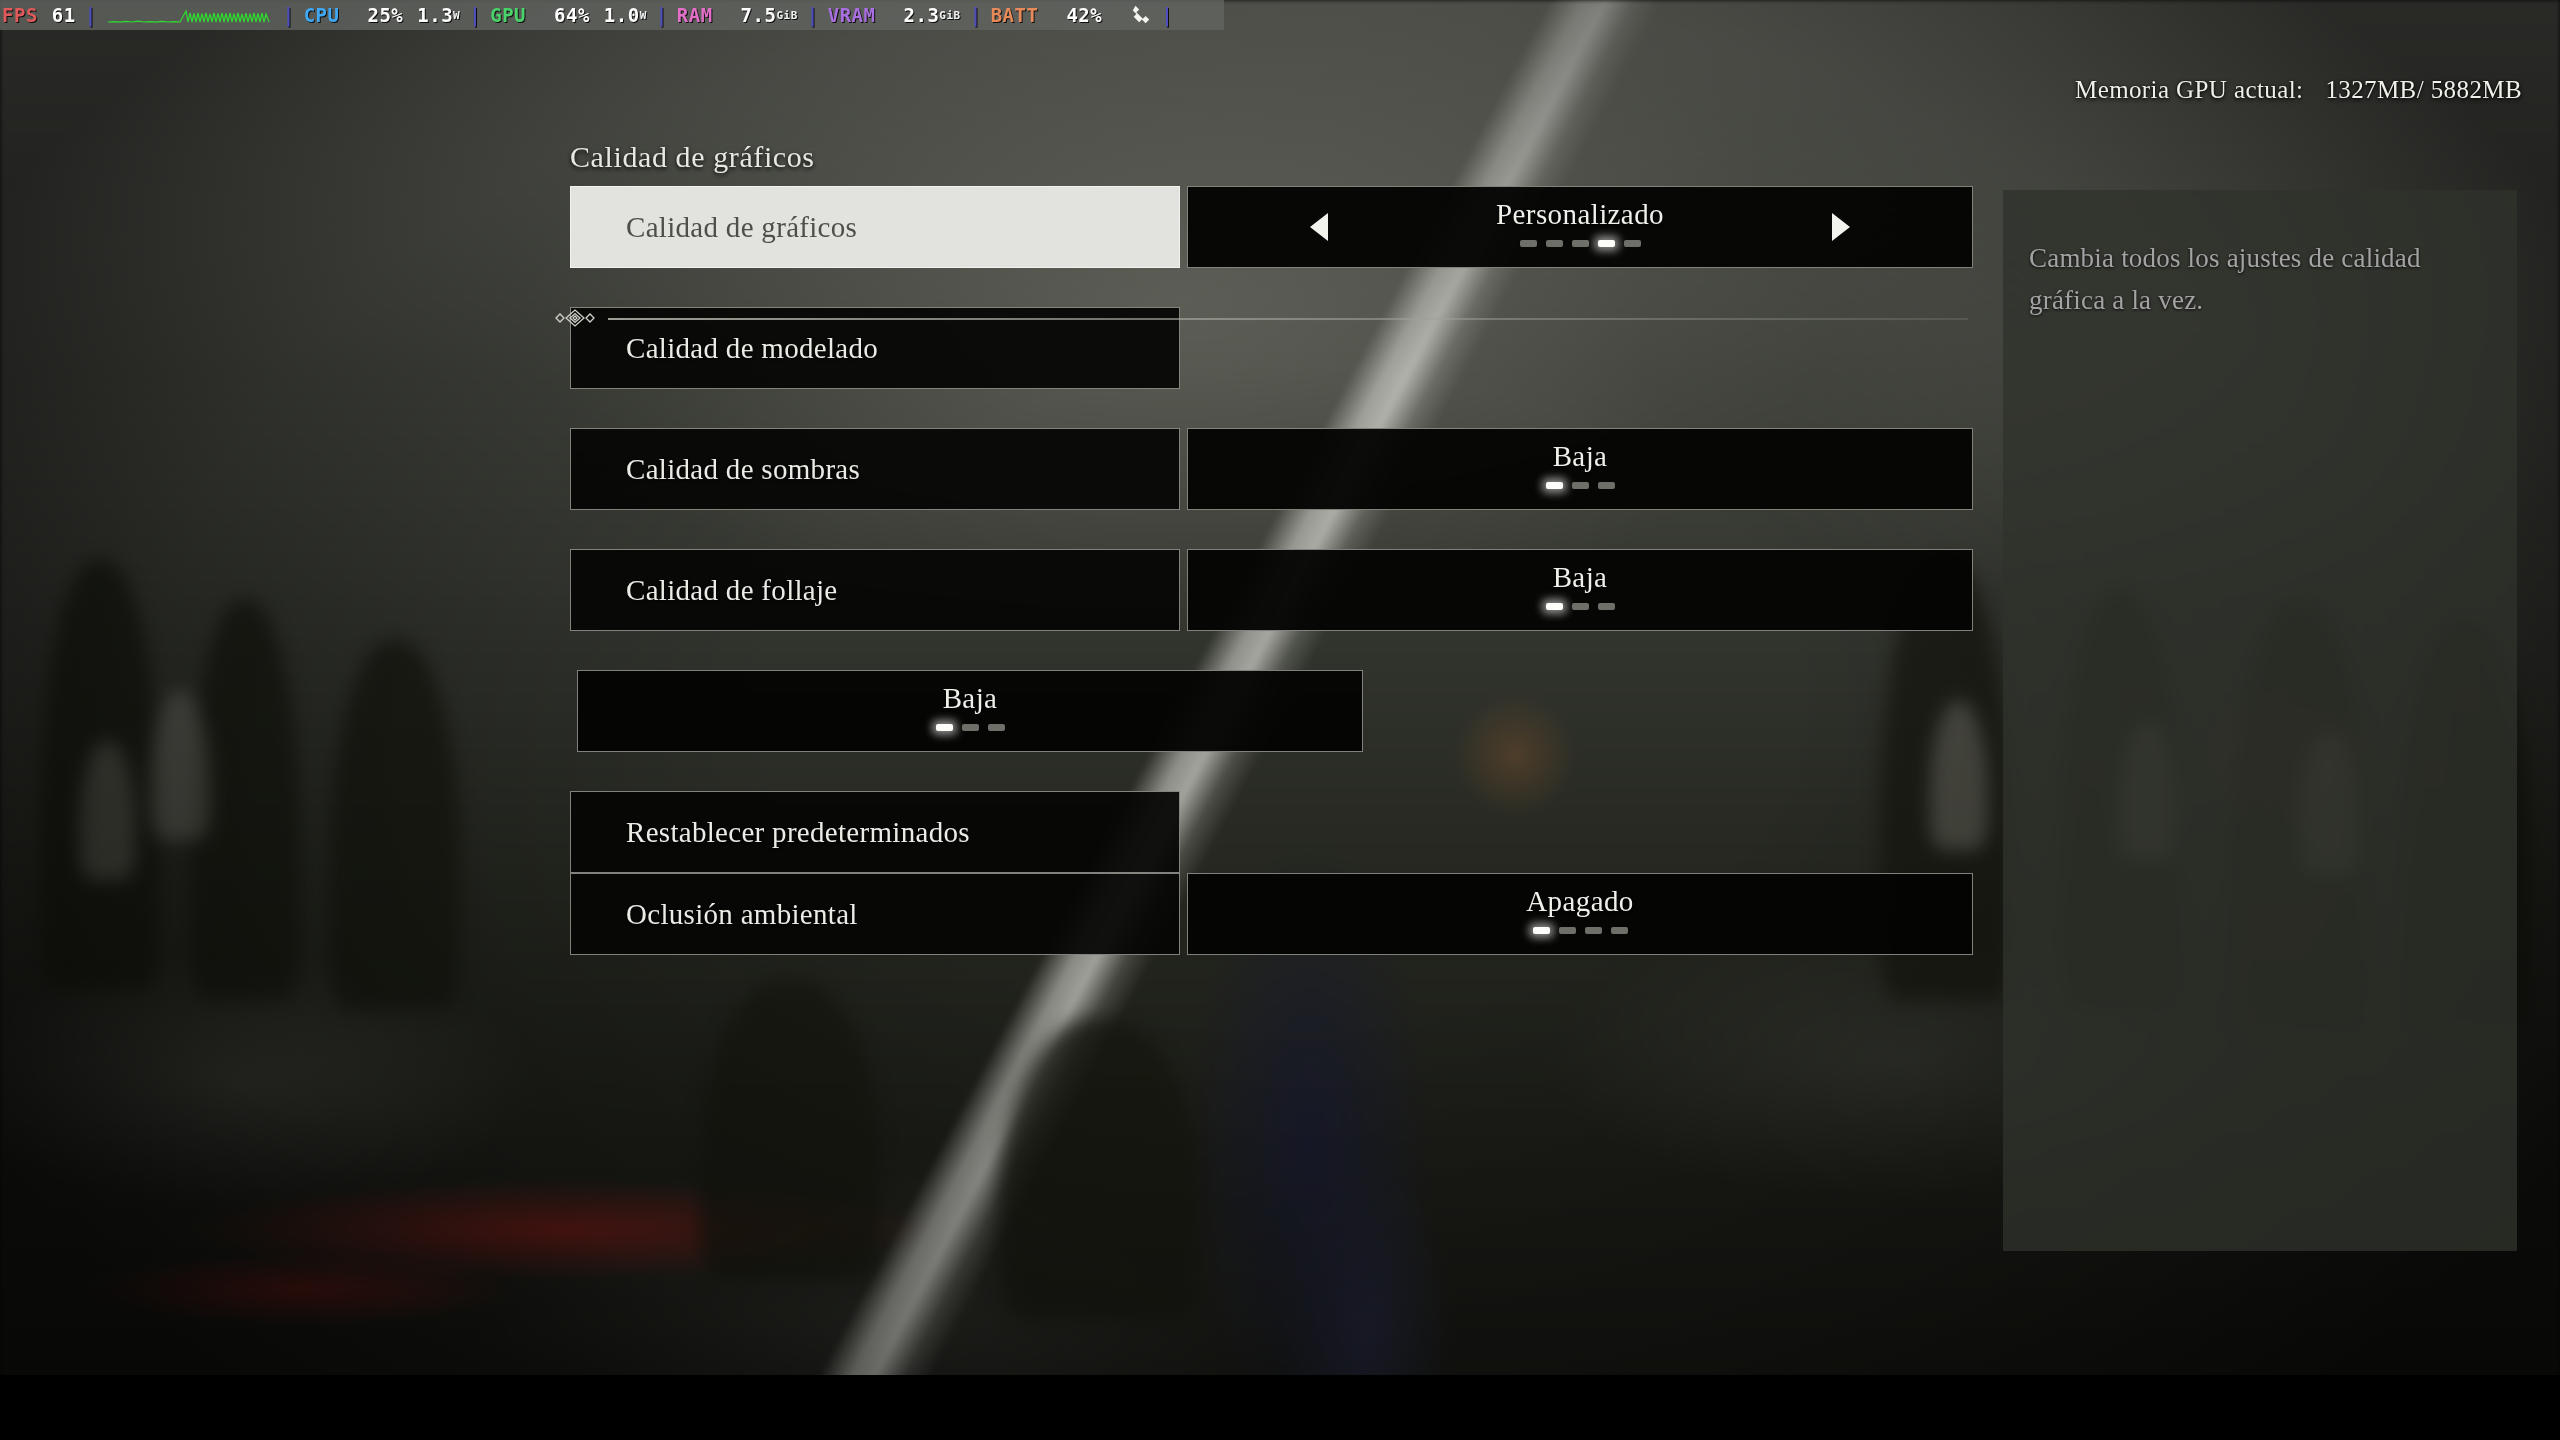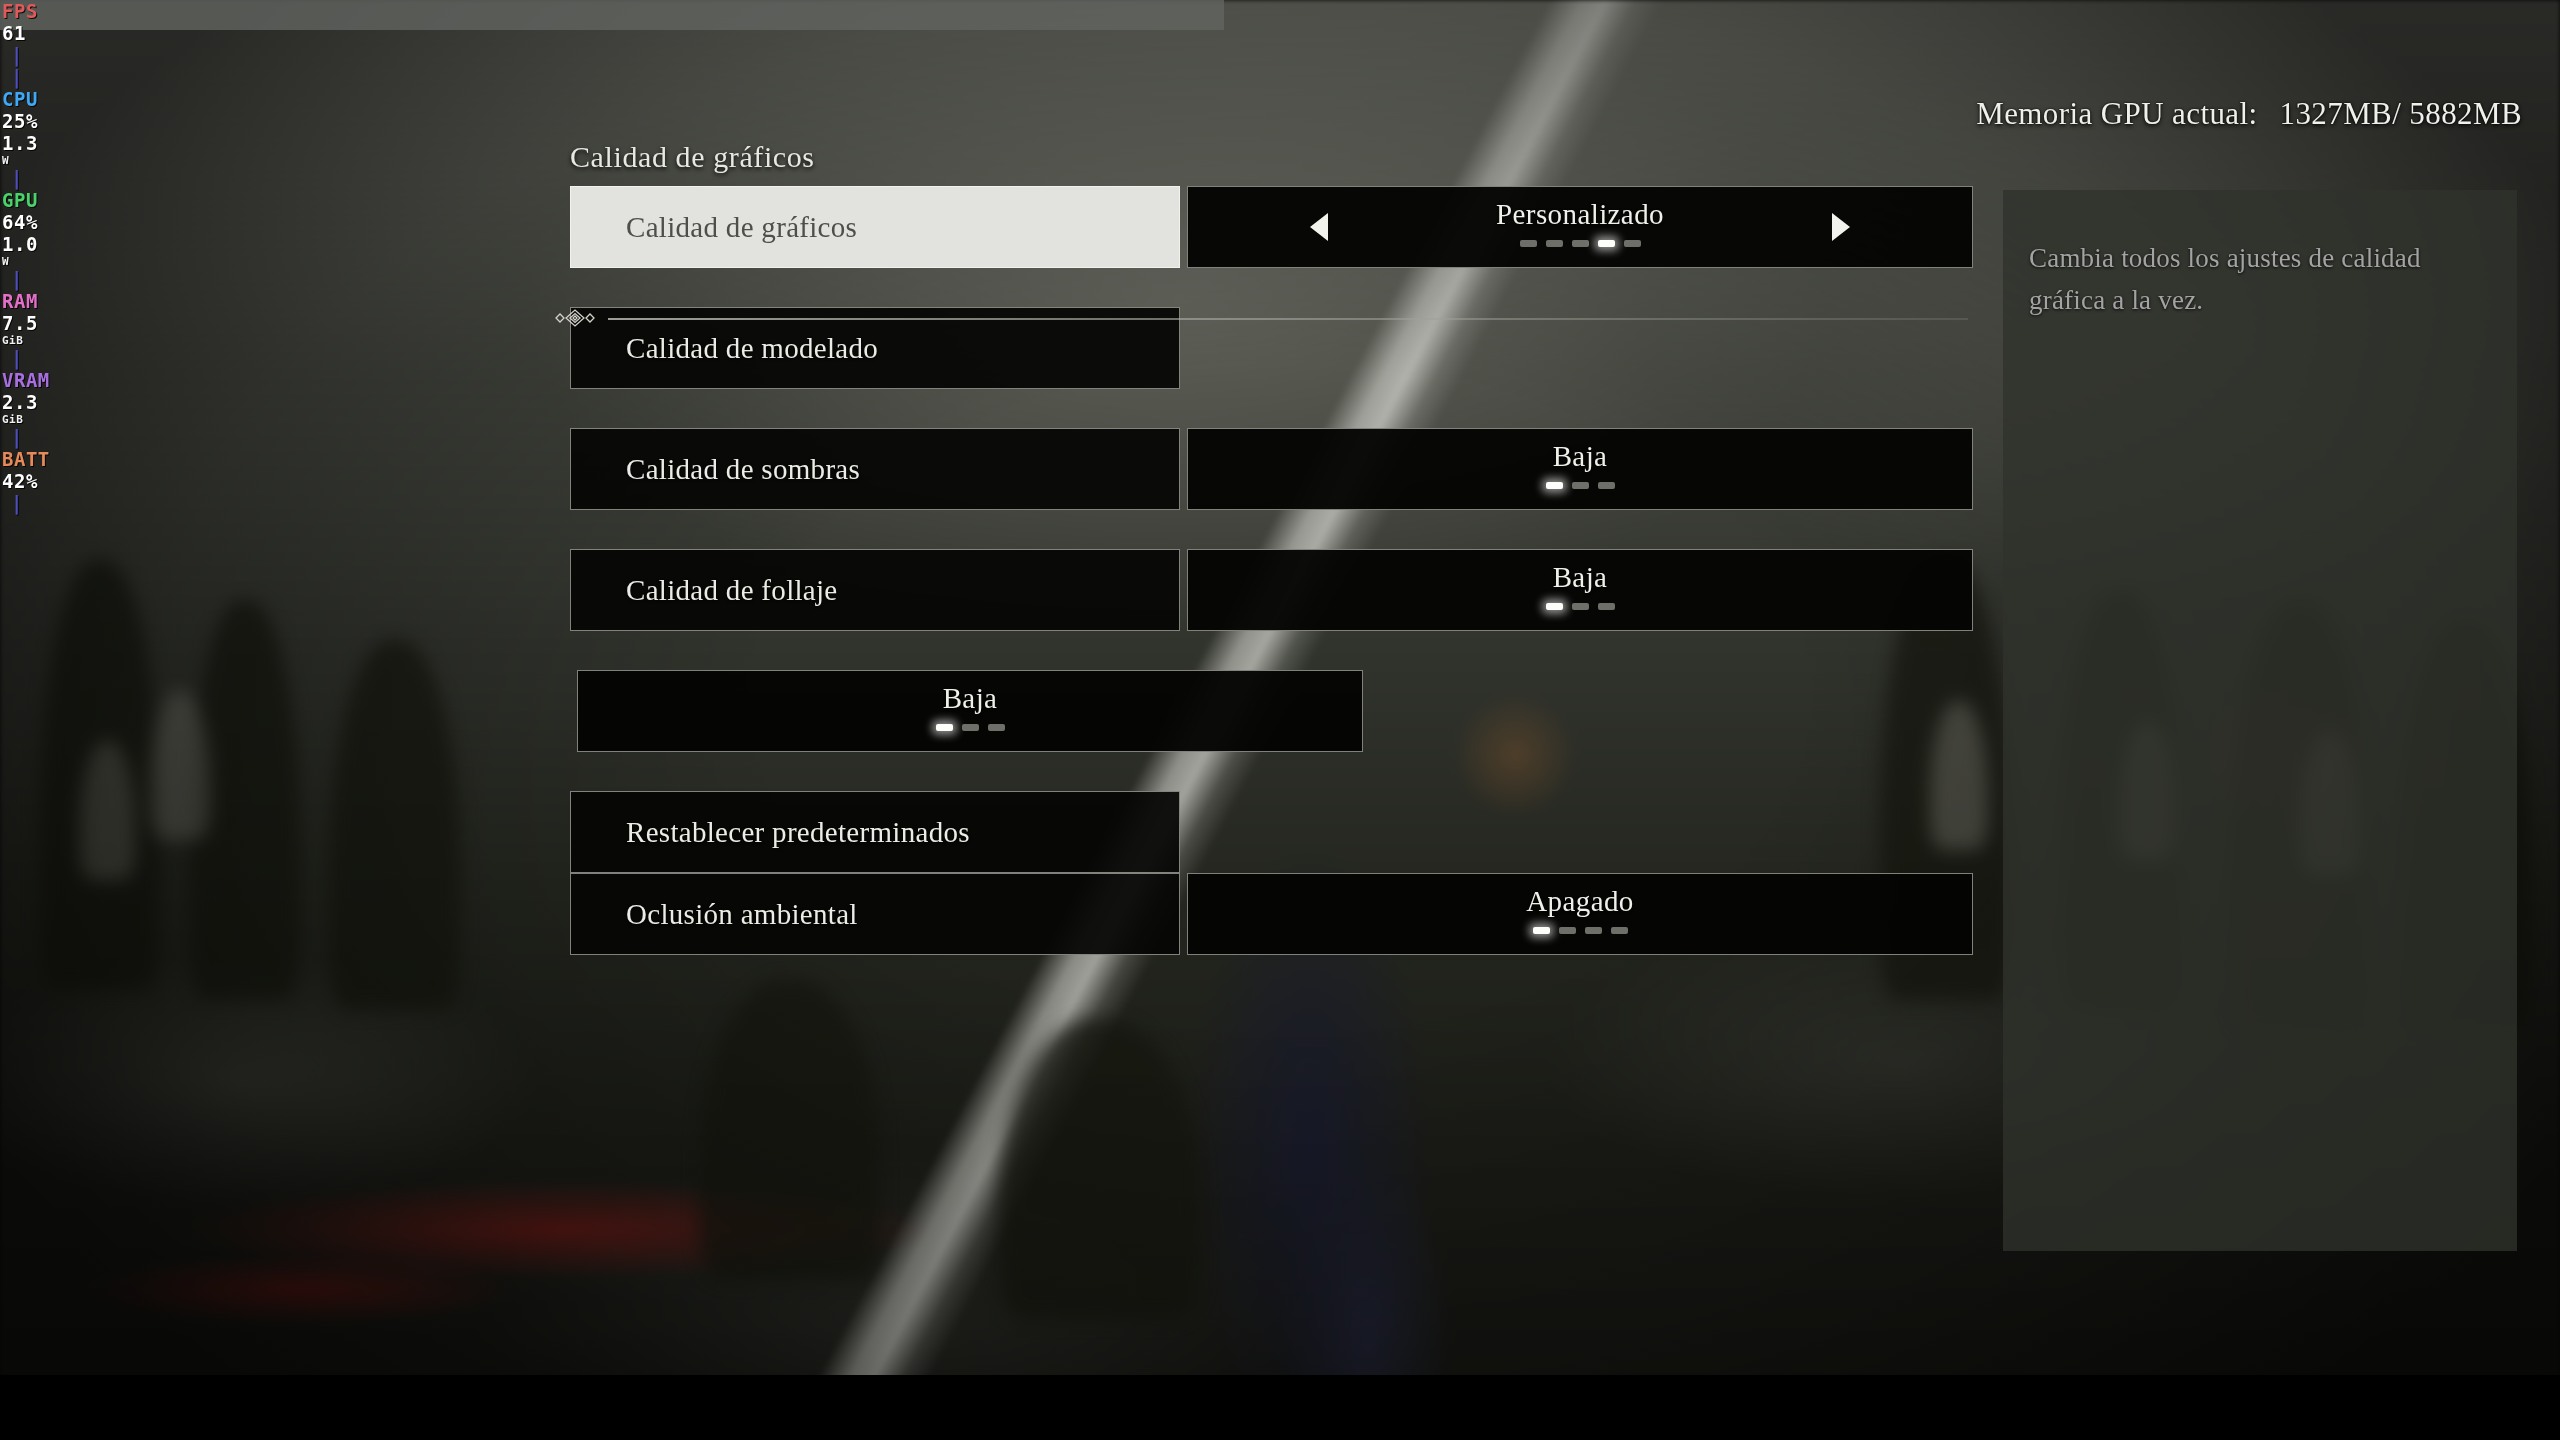--- a/index.html
+++ b/index.html
@@ -46,39 +46,38 @@
   #vignette{
     position:absolute; inset:0; pointer-events:none;
     background:radial-gradient(ellipse 1500px 950px at 50% 48%, transparent 34%, rgba(0,0,0,.30) 74%, rgba(0,0,0,.62) 100%);
   }
   #bottombar{ position:absolute; left:0; top:1375px; width:2560px; height:65px; background:#000; }
 
   
   #perf{
     position:absolute; left:0; top:0; width:1224px; height:30px;
     background:rgba(98,100,96,.80);
-    display:flex; align-items:flex-start;
+    display:flex; align-items:center;
     font-family:"DejaVu Sans Mono","Liberation Mono",monospace;
     font-size:19px; font-weight:700; letter-spacing:.5px;
     color:#f2f2f2; padding-left:2px;
     text-shadow:1px 1px 0 rgba(0,0,0,.85);
     white-space:nowrap;
-    flex-direction:column;
   }
   #perf .lab{ font-weight:700; }
   #perf .v{ color:#ffffff; }
   #perf .sep{ color:#4d4dbb; margin:0 9px; font-weight:700; }
   #perf .sup{ font-size:11px; vertical-align:super; }
   .pgap{ display:inline-block; width:14px; }
   #fpsgraph{ width:168px; height:24px; display:block; }
 
   
   #gpumem{
-    position:absolute; right:38px; top:96px;
-    font-size:31px; color:#f0f0ea; letter-spacing:.4px;
+    position:absolute; right:38px; top:76px;
+    font-size:25px; color:#f0f0ea; letter-spacing:.4px;
     text-shadow:0 2px 4px rgba(0,0,0,.9), 0 0 2px rgba(0,0,0,.9);
     white-space:nowrap;
   }
   #gpumem .mv{ margin-left:22px; }
 
   
   #sectitle{
     position:absolute; left:570px; top:140px;
     font-size:30px; color:#e8e8e2; letter-spacing:.6px;
     text-shadow:0 2px 4px rgba(0,0,0,.9);

